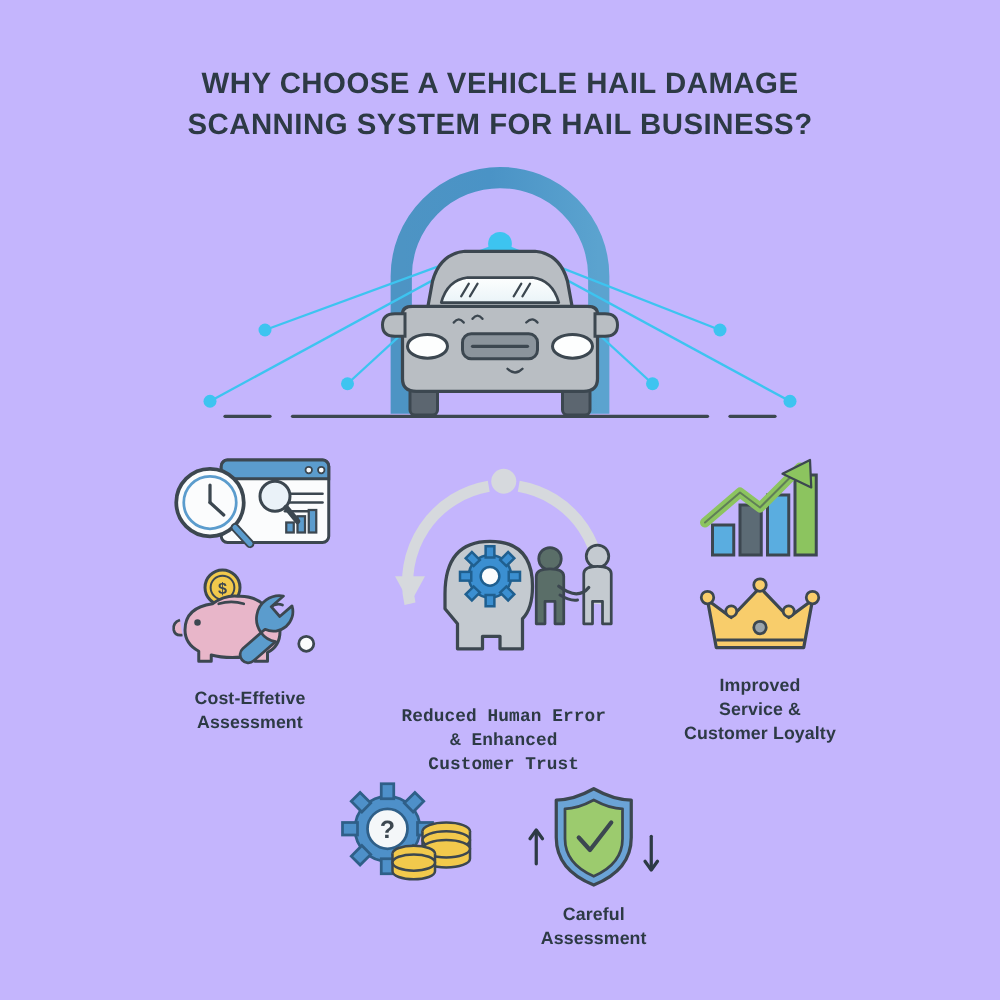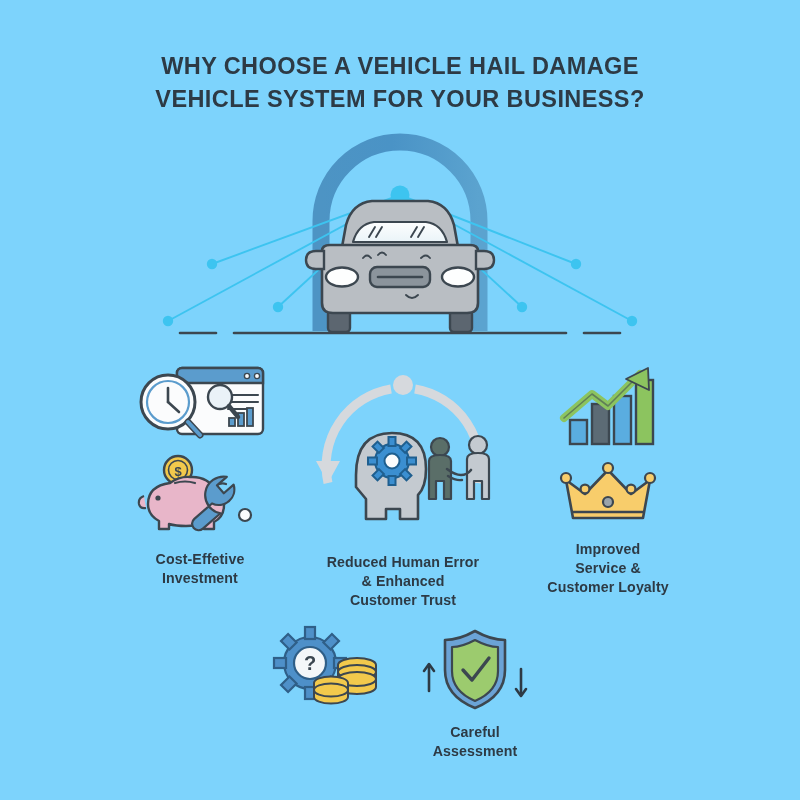--- a/index.html
+++ b/index.html
@@ -4,21 +4,21 @@
 <style>
   html, body {
     margin: 0;
     padding: 0;
     background: #ffffff;
   }
   #page {
     position: relative;
     width: 800px;
     height: 800px;
-    background: #7dd3fc;
+    background: #c4b5fd;
     font-family: "Liberation Sans", sans-serif;
     overflow: hidden;
   }
 
   
   #title {
     position: absolute;
     left: 110px;
     top: 50px;
     width: 580px;
@@ -60,35 +60,35 @@
     white-space: pre-line;
   }
 
   #cluster-left   { left: 112px; top: 362px; width: 176px; }
   #cluster-center { left: 288px; top: 365px; width: 230px; }
   #cluster-right  { left: 518px; top: 362px; width: 180px; }
   #cluster-bottom-left  { left: 250px; top: 625px; width: 150px; }
   #cluster-bottom-right { left: 400px; top: 625px; width: 150px; }
 
   #cluster-left .caption   { margin-top: 16px; }
-  #cluster-center .caption { margin-top: 8px; }
+  #cluster-center .caption { margin-top: 20px; font-family: Liberation Mono, monospace; }
   #cluster-right .caption  { margin-top: 10px; }
   #cluster-bottom-left .caption,
   #cluster-bottom-right .caption { margin-top: 10px; }
 
   .icon-gap { height: 6px; }
 </style>
 </head>
 <body>
 
 <div id="page">
 
   <div id="title">
     <span class="tline">WHY CHOOSE A VEHICLE HAIL DAMAGE</span>
-    <span class="tline">VEHICLE SYSTEM FOR YOUR BUSINESS?</span>
+    <span class="tline">SCANNING SYSTEM FOR HAIL BUSINESS?</span>
   </div>
 
   <div id="hero">
     <svg width="500" height="225" viewBox="0 0 500 225" xmlns="http://www.w3.org/2000/svg">
       <defs>
         <linearGradient id="archGrad" x1="0" y1="0" x2="1" y2="0">
           <stop offset="0%" stop-color="#4d94c4"></stop>
           <stop offset="45%" stop-color="#4a93c6"></stop>
           <stop offset="100%" stop-color="#5ba3cf"></stop>
         </linearGradient>
@@ -203,21 +203,21 @@
         <path d="M18 52 q0 -18 22 -21 q10 -7 20 -6 q18 -1 26 14 q8 4 8 14 q0 12 -10 17 l0 7 h-10 l0 -5 q-8 2 -18 2 q-10 0 -17 -2 l0 5 h-10 l0 -8 q-11 -6 -11 -17 z" fill="#e8b6c9" stroke="#3c4750" stroke-width="2.4" stroke-linejoin="round"></path>
         <path d="M45 31 q10 -3 20 0" fill="none" stroke="#3c4750" stroke-width="2.2" stroke-linecap="round"></path>
         <circle cx="28" cy="46" r="2.6" fill="#3c4750"></circle>
         <path d="M14 44 q-6 2 -5 8 q1 5 7 4" fill="#e8b6c9" stroke="#3c4750" stroke-width="2.2"></path>
         <path d="M86 34 q5 -4 10 -2" fill="none" stroke="#3c4750" stroke-width="2.2" stroke-linecap="round"></path>
         <path d="M106 20 l-10 10 l8 8 l10 -10 a17 17 0 0 1 -22 22 l-18 18 a7 7 0 0 0 10 10 l18 -18 a17 17 0 0 1 4 -40 z" fill="#5b9ccd" stroke="#3c4750" stroke-width="2.4" stroke-linejoin="round" transform="translate(-2,6) scale(0.92) rotate(4,100,40)"></path>
         <circle cx="115" cy="63" r="6" fill="#fbfcfd" stroke="#3c4750" stroke-width="2.2"></circle>
       </svg>
     </div>
     <div class="caption">Cost-Effetive
-Investment</div>
+Assessment</div>
   </div>
 
   <div class="cluster" id="cluster-center">
     <div class="icons">
       <svg width="230" height="180" viewBox="0 0 230 180">
 
         <g>
           <path d="M40 118 A78 78 0 0 1 103 24" fill="none" stroke="#d6d9dd" stroke-width="9" stroke-linecap="butt"></path>
           <path d="M127 24 A78 78 0 0 1 190 118" fill="none" stroke="#d6d9dd" stroke-width="9" stroke-linecap="butt"></path>
           <polygon points="40,118 28,96 52,96" fill="#d6d9dd"></polygon>

